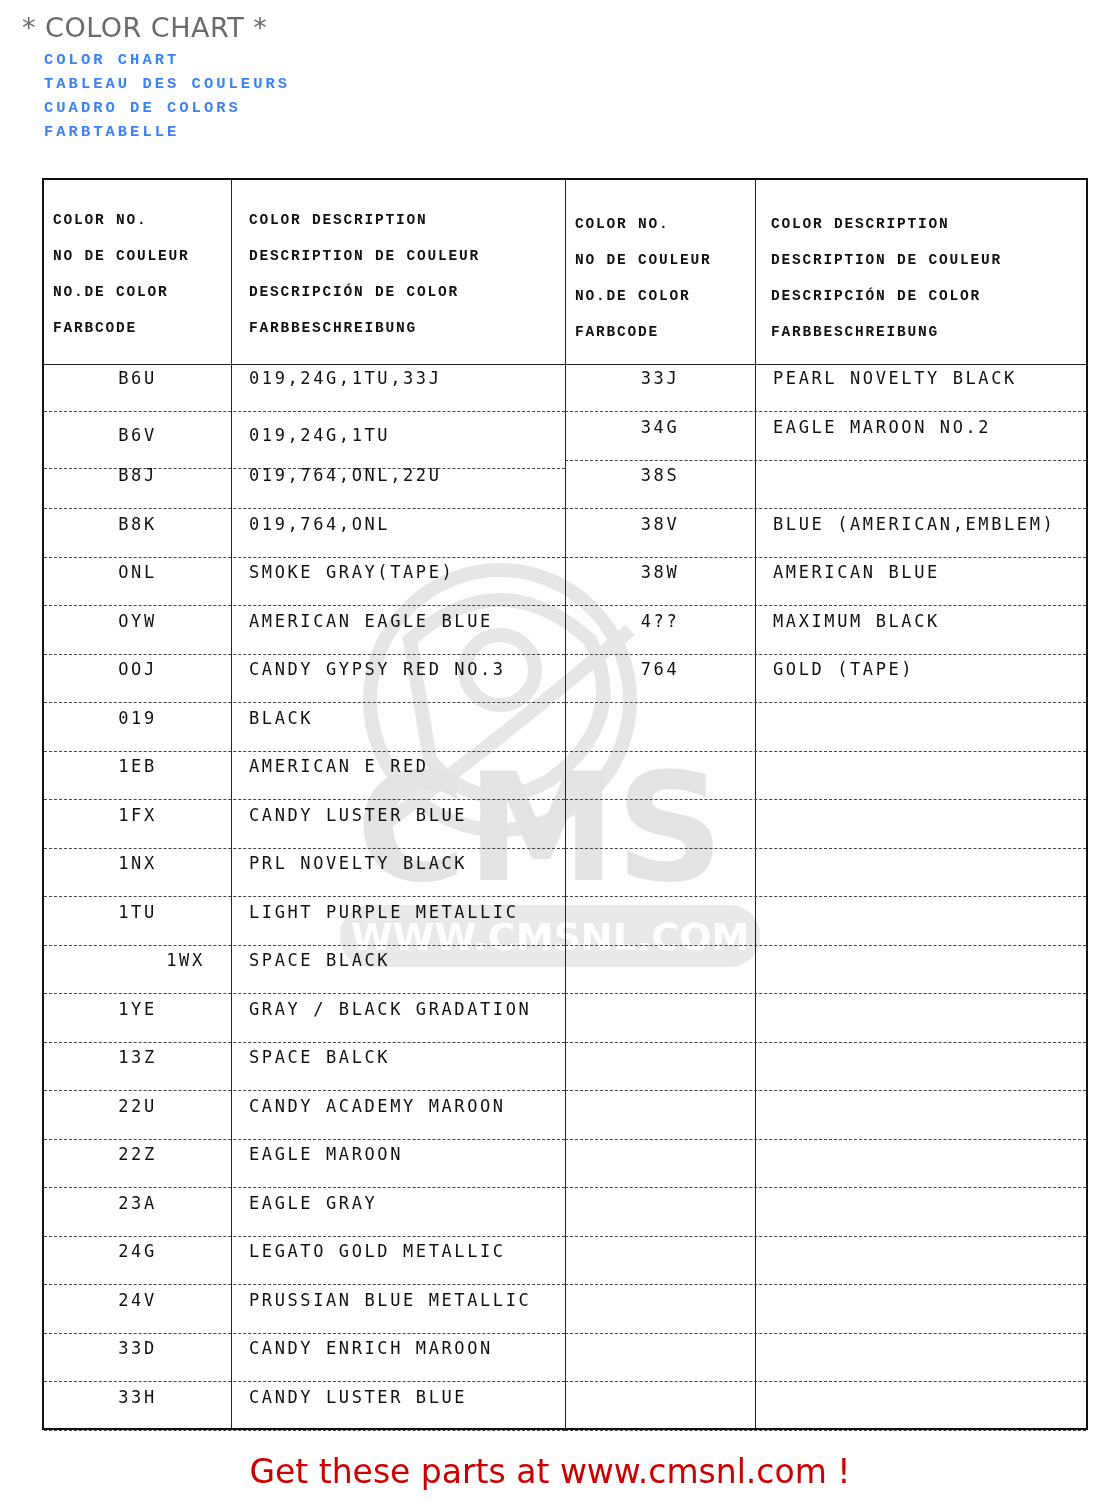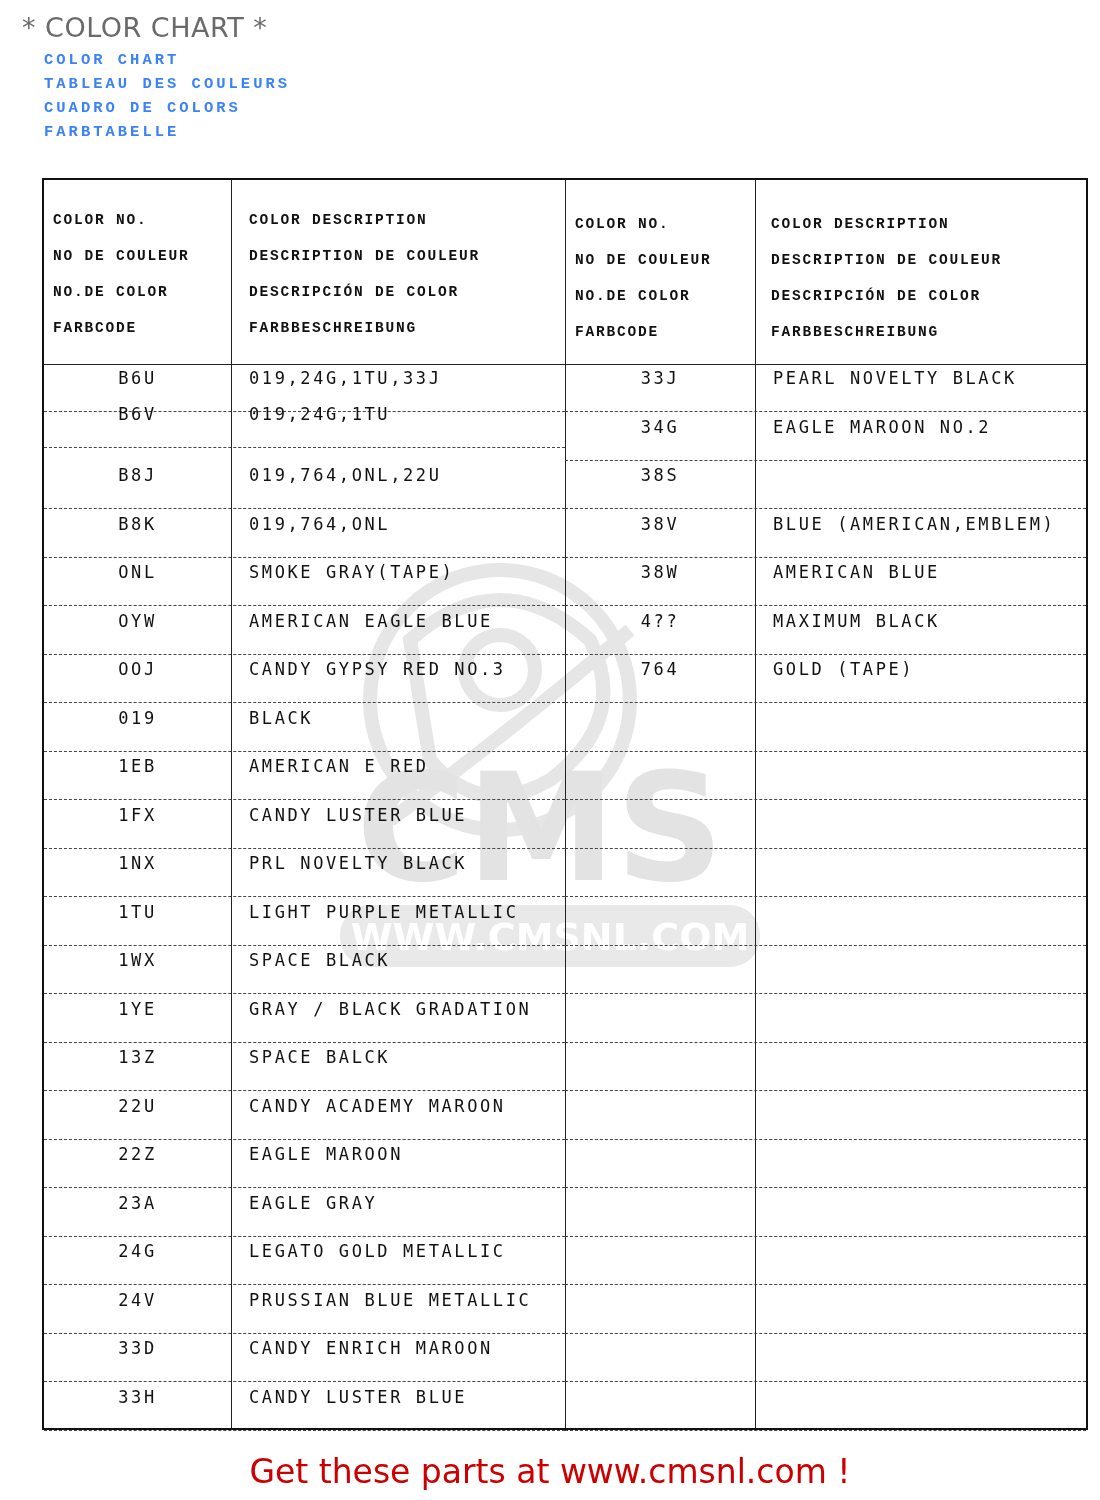--- a/index.html
+++ b/index.html
@@ -105,21 +105,21 @@
 
   <div class="col-divider" style="left:187px;"></div>
   <div class="col-divider" style="left:521px;"></div>
   <div class="col-divider" style="left:711px;"></div>
 
   <div id="left-rows">
       <div class="row" style="left: 0px; width: 521px; top: 184px;">
         <div class="cell code" style="left: 0px; width: 187px;">B6U</div>
         <div class="cell desc" style="left: 205px; width: 308px;">019,24G,1TU,33J</div>
       </div>
-      <div class="row" style="left: 0px; width: 521px; top: 220px;">
+      <div class="row" style="left: 0px; width: 521px; top: 241px;">
         <div class="cell code" style="left: 0px; width: 187px;">B6V</div>
         <div class="cell desc" style="left: 205px; width: 308px;">019,24G,1TU</div>
       </div>
       <div class="row" style="left: 0px; width: 521px; top: 281px;">
         <div class="cell code" style="left: 0px; width: 187px;">B8J</div>
         <div class="cell desc" style="left: 205px; width: 308px;">019,764,ONL,22U</div>
       </div>
       <div class="row" style="left: 0px; width: 521px; top: 329.5px;">
         <div class="cell code" style="left: 0px; width: 187px;">B8K</div>
         <div class="cell desc" style="left: 205px; width: 308px;">019,764,ONL</div>
@@ -150,21 +150,21 @@
       </div>
       <div class="row" style="left: 0px; width: 521px; top: 669px;">
         <div class="cell code" style="left: 0px; width: 187px;">1NX</div>
         <div class="cell desc" style="left: 205px; width: 308px;">PRL NOVELTY BLACK</div>
       </div>
       <div class="row" style="left: 0px; width: 521px; top: 717.5px;">
         <div class="cell code" style="left: 0px; width: 187px;">1TU</div>
         <div class="cell desc" style="left: 205px; width: 308px;">LIGHT PURPLE METALLIC</div>
       </div>
       <div class="row" style="left: 0px; width: 521px; top: 766px;">
-        <div class="cell code" style="left: 0px; width: 187px;">1WX</div>
+        <div class="cell code" style="left: 0px; width: 187px; padding-left: 48px;">1WX</div>
         <div class="cell desc" style="left: 205px; width: 308px;">SPACE BLACK</div>
       </div>
       <div class="row" style="left: 0px; width: 521px; top: 814.5px;">
         <div class="cell code" style="left: 0px; width: 187px;">1YE</div>
         <div class="cell desc" style="left: 205px; width: 308px;">GRAY / BLACK GRADATION</div>
       </div>
       <div class="row" style="left: 0px; width: 521px; top: 863px;">
         <div class="cell code" style="left: 0px; width: 187px;">13Z</div>
         <div class="cell desc" style="left: 205px; width: 308px;">SPACE BALCK</div>
       </div>

